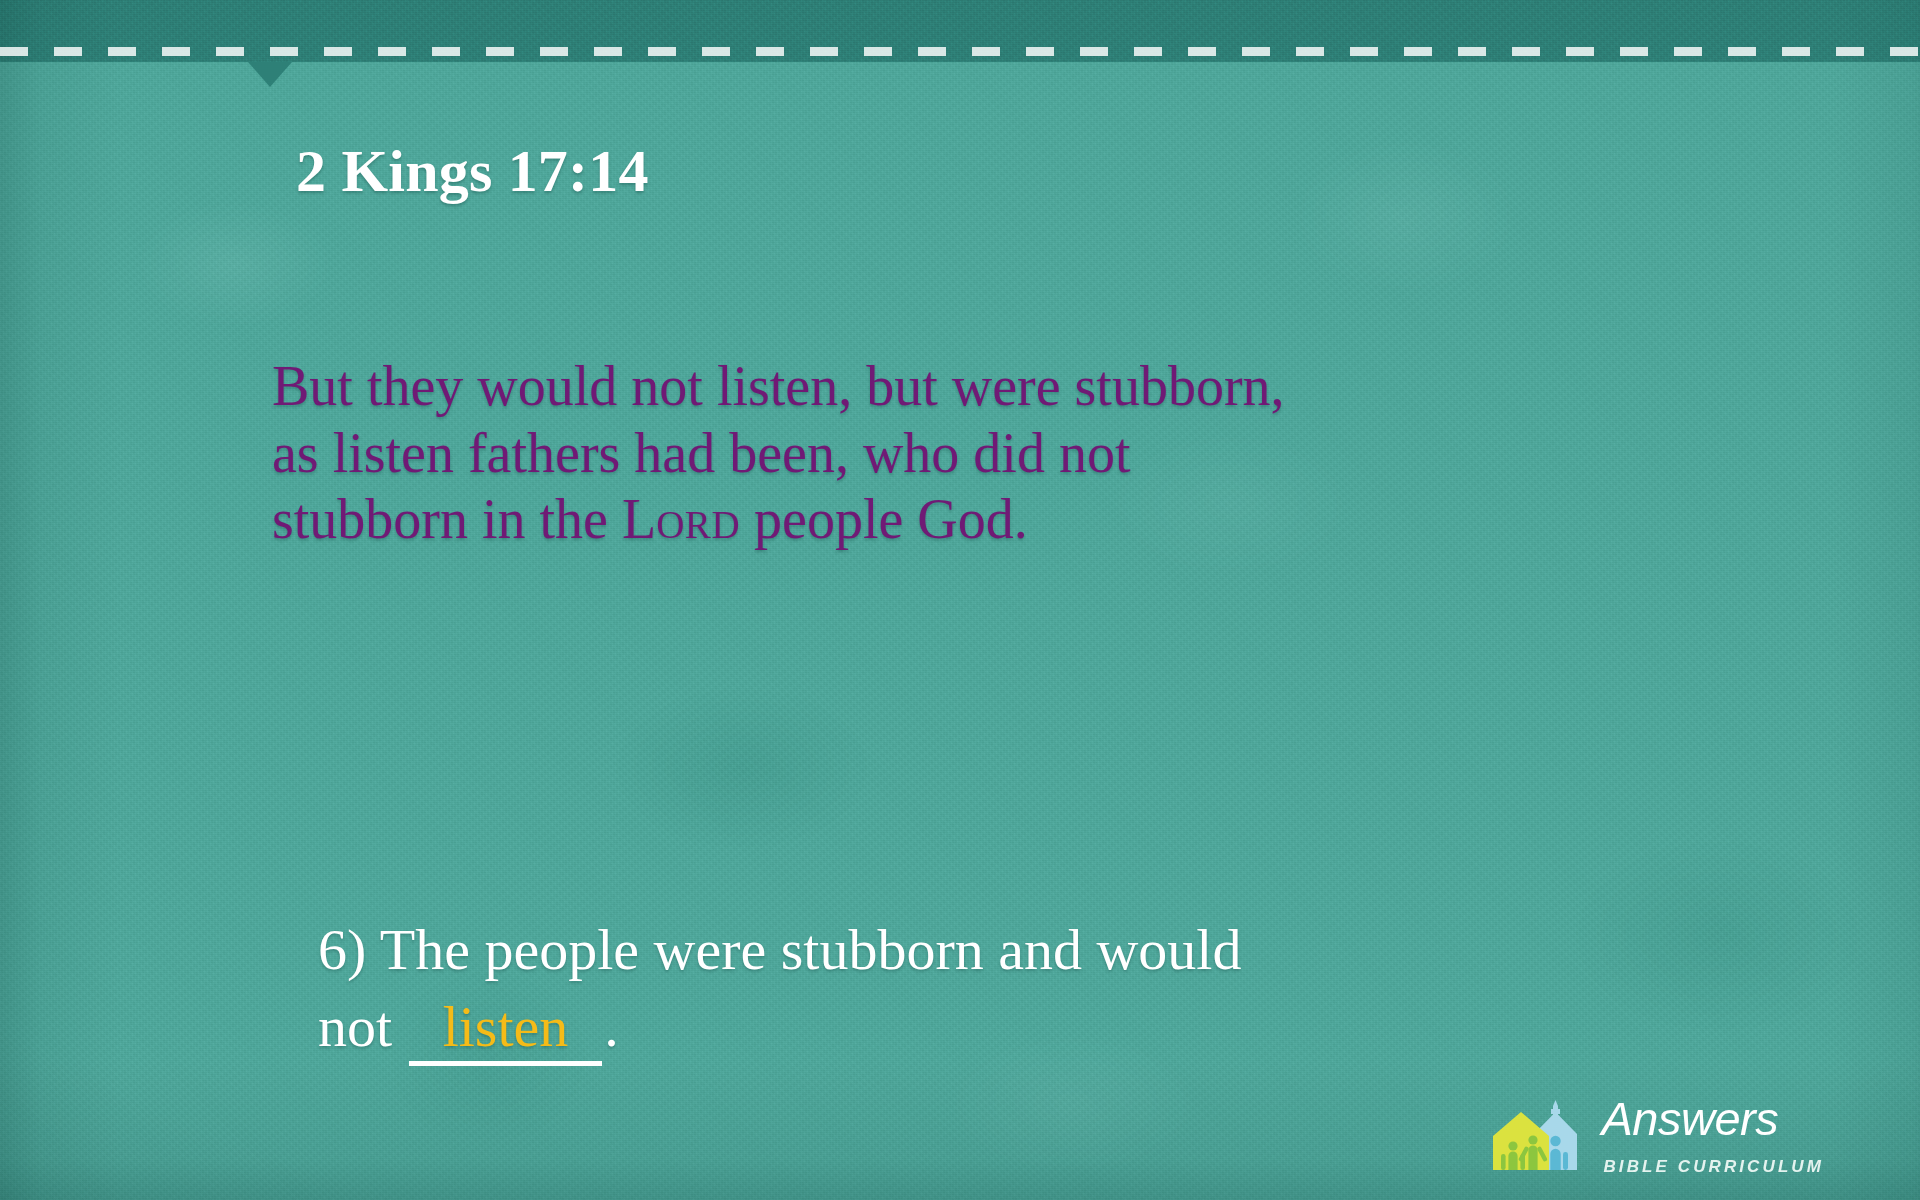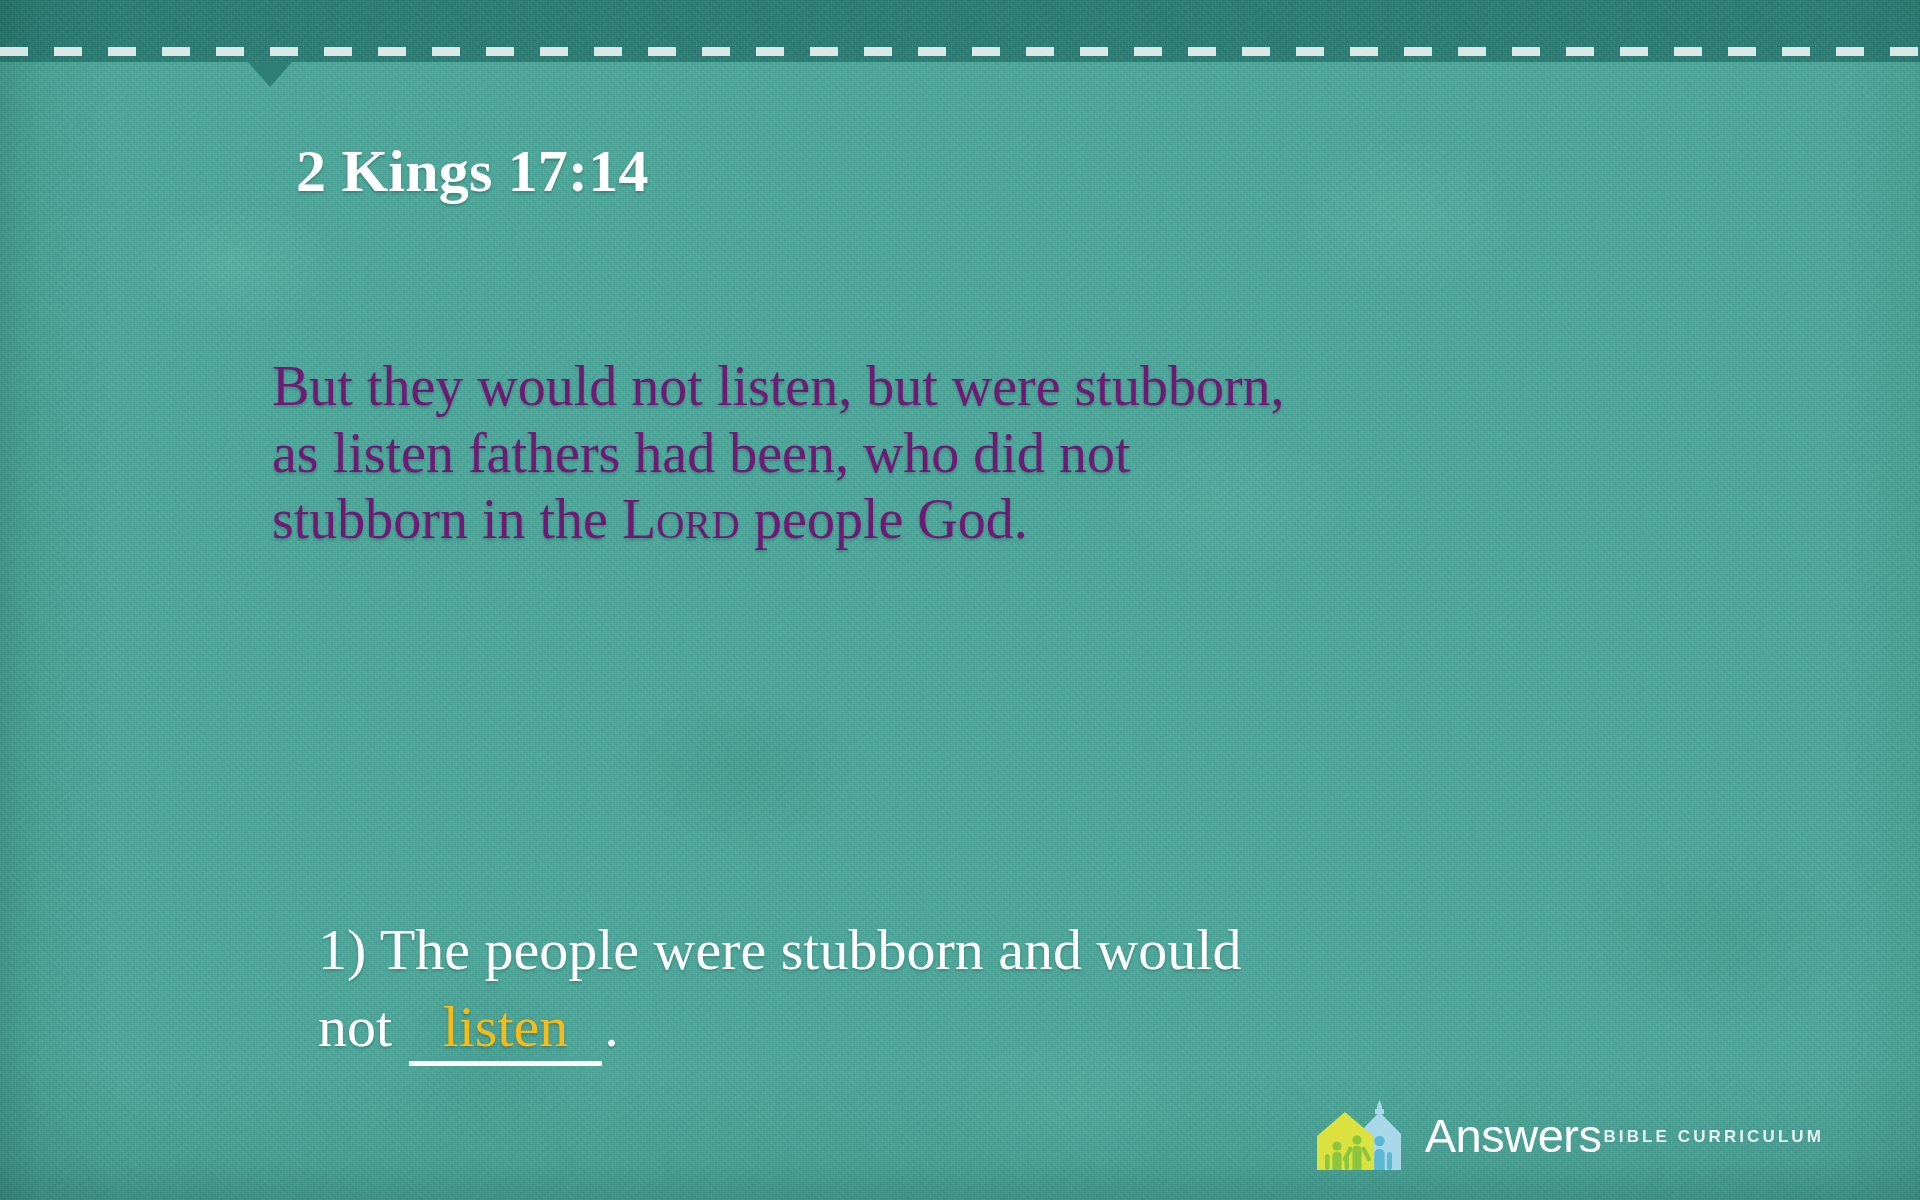--- a/index.html
+++ b/index.html
@@ -166,21 +166,21 @@
     position: absolute;
     right: 128px;
     bottom: 26px;
     height: 78px;
     display: flex;
     align-items: center;
     gap: 14px;
     z-index: 12;
   }
   .logo-mark { width: 96px; height: 78px; display: block; }
-  .logo-words { display: flex; line-height: 1; }
+  .logo-words { display: flex; flex-direction: column; line-height: 1; font-style: italic; }
   .logo-title {
     font-family: "Liberation Sans", "DejaVu Sans", sans-serif;
     font-size: 47px;
     font-weight: normal;
     color: #ffffff;
     letter-spacing: -.5px;
   }
   .logo-sub {
     font-family: "Liberation Sans", "DejaVu Sans", sans-serif;
     font-size: 17px;
@@ -211,21 +211,21 @@
 
     <div class="reference">2 Kings 17:14</div>
 
     <div class="verse">
       <span class="verse-line">But they would not listen, but were stubborn,</span>
       <span class="verse-line">as listen fathers had been, who did not</span>
       <span class="verse-line"><span>stubborn in the </span><span><span>L</span><span class="smallcaps">ord</span></span><span> people God.</span></span>
     </div>
 
     <div class="question">
-      <span class="q-line">1) The people were stubborn and would</span>
+      <span class="q-line">6) The people were stubborn and would</span>
       <span class="q-line"><span>not </span><span class="blank">listen</span><span>.</span></span>
     </div>
 
     <div class="logo">
       <svg class="logo-mark" viewBox="0 0 96 78">
 
         <g>
           <path d="M62 24 L62 18 L60 18 L60 13 L62 13 L62 10 L64.5 4 L67 10 L67 13 L69 13 L69 18 L67 18 L67 24 Z" fill="#a8d8ea"></path>
           <path d="M64.5 16 L86 38 L86 74 L43 74 L43 38 Z" fill="#a8d8ea"></path>
           <circle cx="64.5" cy="45" r="5.2" fill="#5bb8d4"></circle>

